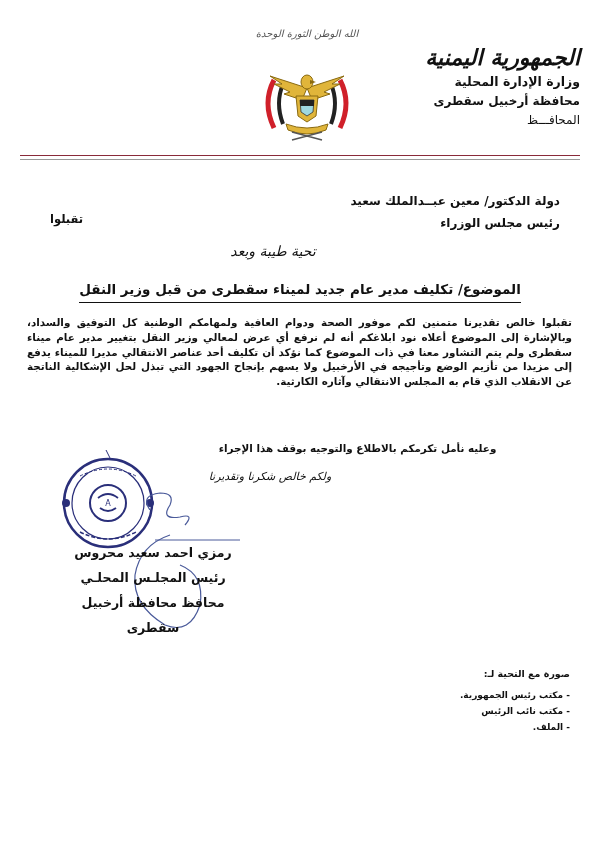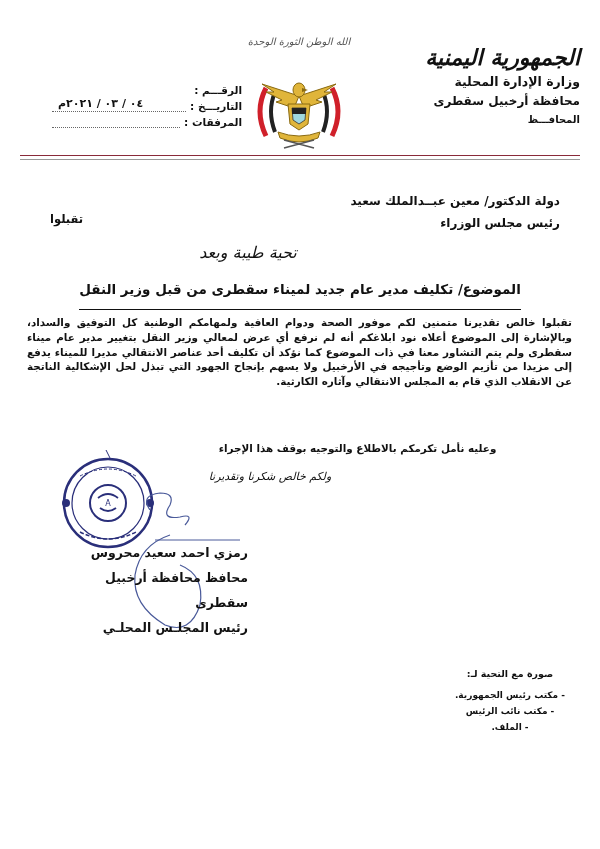--- a/index.html
+++ b/index.html
@@ -6,58 +6,58 @@
   body { width: 600px; height: 849px; position: relative; overflow: hidden;
          font-family: "DejaVu Sans", sans-serif; color: #111; }
   .page { position: absolute; left: 0; top: 0; width: 600px; height: 849px; background: #fff; }
   .abs { position: absolute; }
 
   
   .hdr-right { right: 20px; top: 42px; width: 200px; text-align: right; direction: rtl; }
   .republic { font-family: "DejaVu Serif", serif; font-size: 22px; font-style: italic; font-weight: bold; letter-spacing: 1px; line-height: 30px; }
   .ministry { font-size: 12.5px; font-weight: bold; line-height: 20px; }
   .province { font-size: 12px; font-weight: bold; line-height: 19px; }
-  .governor { font-size: 10px; font-weight: bold; line-height: 18px; letter-spacing: 2px; }
+  .governor { font-size: 12px; font-weight: normal; line-height: 18px; letter-spacing: 2px; }
 
   
-  .emblem { left: 244px; top: 28px; width: 110px; height: 120px; margin-top: 8px; }
+  .emblem { left: 252px; top: 28px; width: 110px; height: 120px; }
   .motto { position: absolute; left: 0; top: 0; width: 110px; text-align: center; direction: rtl;
            font-family: "DejaVu Serif", serif; font-style: italic; font-size: 10px; color: #555; }
 
   
   .hdr-left { left: 52px; top: 80px; width: 190px; direction: rtl; font-size: 10.5px; font-weight: bold; }
   .ref-row { display: flex; flex-direction: row; align-items: flex-end; height: 16px; }
   .ref-label { white-space: nowrap; }
   .ref-value { flex: 1; border-bottom: 1px dotted #666; margin-right: 4px; height: 13px; font-size: 11px; text-align: left; padding-left: 6px; line-height: 11px; }
 
   
   .rule1 { left: 20px; top: 155px; width: 560px; height: 0; border-top: 1.5px solid #8a2a3a; }
   .rule2 { left: 20px; top: 159px; width: 560px; height: 0; border-top: 1px solid #999; }
 
   
   .recipient { right: 40px; top: 190px; width: 520px; font-size: 12px; font-weight: bold; direction: rtl; }
   .recipient .line { height: 22px; line-height: 22px; }
   .respected { left: 50px; top: 212px; font-size: 11.5px; font-weight: bold; }
 
-  .greeting { left: 0; width: 496px; top: 243px; text-align: center; font-family: "DejaVu Serif", serif; font-style: italic; font-size: 16px; direction: rtl; }
+  .greeting { left: 0; width: 496px; top: 243px; text-align: center; font-family: "DejaVu Serif", serif; font-style: italic; font-size: 14px; direction: rtl; padding-left: 25px; }
   .subject { left: 0; width: 600px; top: 279px; text-align: center; direction: rtl; }
-  .subject span { font-size: 13.5px; font-weight: bold; border-bottom: 1.5px solid #111; padding-bottom: 12px; }
+  .subject span { font-size: 13.5px; font-weight: bold; border-bottom: 1.5px solid #111; padding-bottom: 5px; }
 
   .body-text { right: 28px; top: 315px; width: 545px; direction: rtl; text-align: justify; text-align-last: right;
                font-size: 10.4px; font-weight: bold; line-height: 14.8px; }
   .closing { right: 20px; top: 442px; width: 545px; direction: rtl; font-size: 10.4px; font-weight: bold; text-align: center; padding-left: 100px; box-sizing: border-box; }
   .thanks { left: 170px; top: 470px; width: 200px; text-align: center; direction: rtl; font-family: "DejaVu Serif", serif; font-style: italic; font-size: 11px; }
 
   
   .stamp { left: 58px; top: 448px; width: 100px; height: 110px; }
   .signature { left: 120px; top: 475px; width: 120px; height: 160px; }
 
-  .signatory { left: 58px; top: 540px; width: 190px; text-align: right; direction: rtl; font-size: 12.5px; font-weight: bold; line-height: 25px; }
+  .signatory { left: 58px; top: 540px; width: 190px; text-align: center; direction: rtl; font-size: 12.5px; font-weight: bold; line-height: 25px; }
 
-  .cc { right: 30px; top: 668px; width: 120px; direction: rtl; font-size: 9px; font-weight: bold; text-align: center; }
+  .cc { right: 30px; top: 668px; width: 120px; direction: rtl; font-size: 9px; font-weight: bold; }
   .cc .title { font-size: 9.5px; margin-bottom: 8px; }
   .cc .item { height: 16px; line-height: 16px; }
 </style>
 </head>
 <body>
 
 <div class="page">
 
   <div class="abs hdr-right">
     <div class="republic">الجمهورية اليمنية</div>
@@ -85,34 +85,20 @@
 
       <path d="M44 68 L66 68 L64 88 L55 94 L46 88 Z" fill="#e0b53a" stroke="#8a6a10" stroke-width="1"></path>
       <path d="M48 72 L62 72 L61 84 L55 88 L49 84 Z" fill="#9fd8e0" stroke="#333" stroke-width="0.8"></path>
       <path d="M48 72 L62 72 L62 78 L48 78 Z" fill="#222"></path>
 
       <path d="M34 96 Q55 104 76 96 L74 102 Q55 110 36 102 Z" fill="#e0b53a" stroke="#8a6a10" stroke-width="1"></path>
       <path d="M40 104 L70 112 M70 104 L40 112" stroke="#555" stroke-width="1.5"></path>
     </svg>
   </div>
 
-  <div class="abs hdr-left">
-    <div class="ref-row">
-      <span class="ref-label">الرقـــم :</span>
-      <span class="ref-value" style="border-bottom:none;"></span>
-    </div>
-    <div class="ref-row">
-      <span class="ref-label">التاريـــخ :</span>
-      <span class="ref-value">٠٤ / ٠٣ / ٢٠٢١م</span>
-    </div>
-    <div class="ref-row">
-      <span class="ref-label">المرفقات :</span>
-      <span class="ref-value"></span>
-    </div>
-  </div>
 
   <div class="abs rule1"></div>
   <div class="abs rule2"></div>
 
   <div class="abs recipient">
     <div class="line">دولة الدكتور/ معين عبــدالملك سعيد</div>
     <div class="line">رئيس مجلس الوزراء</div>
   </div>
   <div class="abs respected">تقبلوا</div>
 
@@ -142,22 +128,22 @@
   </svg>
 
   <svg class="abs signature" viewBox="0 0 120 160">
     <path d="M30 35 Q20 20 40 18 Q55 18 50 30 Q40 45 60 42 Q75 38 65 50" stroke="#4a5a9a" stroke-width="1.2" fill="none"></path>
     <path d="M50 60 Q20 70 15 100 Q12 130 45 150 Q70 160 80 130 Q85 100 60 90" stroke="#4a5a9a" stroke-width="1.2" fill="none"></path>
     <path d="M35 65 L200 65" stroke="#4a5a9a" stroke-width="1" fill="none"></path>
   </svg>
 
   <div class="abs signatory">
     <div>رمزي احمد سعيد محروس</div>
+    <div>رئيس المجلـس المحلـي</div>
     <div>محافظ محافظة أرخبيل سقطرى</div>
-    <div>رئيس المجلـس المحلـي</div>
   </div>
 
   <div class="abs cc">
     <div class="title">صورة مع التحية لـ:</div>
     <div class="item">- مكتب رئيس الجمهورية.</div>
     <div class="item">- مكتب نائب الرئيس</div>
     <div class="item">- الملف.</div>
   </div>
 
 </div>

